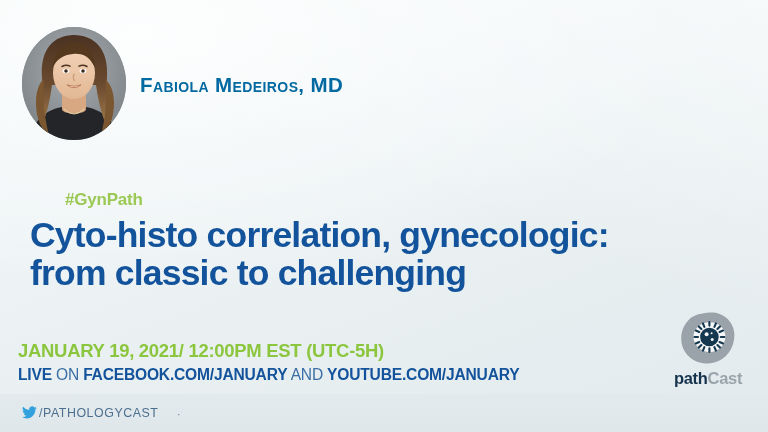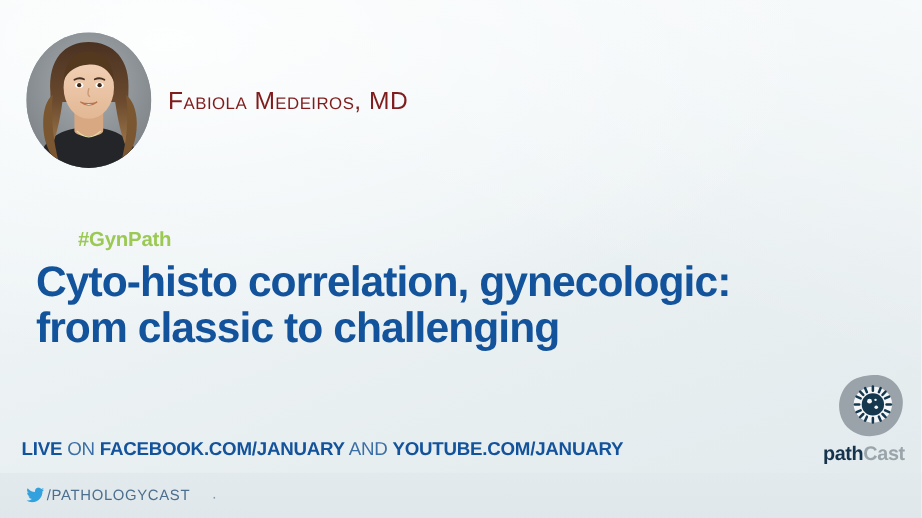--- a/index.html
+++ b/index.html
@@ -58,23 +58,23 @@
   .avatar svg { display: block; width: 100%; height: 100%; }
 
   .speaker-text {
     margin-left: 14px;
     padding-top: 4px;
     flex: 1 1 auto;
     min-width: 0;
   }
 
   .speaker-name {
-    color: #7f1d1d;
+    color: #0369a1;
     font-size: 20.5px;
-    font-weight: normal;
+    font-weight: bold;
     font-variant: small-caps;
     letter-spacing: 0.4px;
     line-height: 1.1;
     white-space: nowrap;
   }
 
   .speaker-title {
     color: #1f4e79;
     font-size: 13.2px;
     font-variant: small-caps;
@@ -174,21 +174,21 @@
 
   
   .logo {
     position: absolute;
     right: 14px;
     bottom: 46px;
     width: 92px;
     height: 84px;
     display: flex;
     flex-direction: column;
-    align-items: flex-end;
+    align-items: center;
     justify-content: flex-end;
   }
 
   .logo-mark {
     width: 56px;
     height: 54px;
     display: block;
   }
 
   .logo-word {
@@ -263,20 +263,21 @@
     <div class="speaker-text">
       <div class="speaker-name">Fabiola Medeiros, MD</div>
     </div>
 
   </div>
 
   <div class="hashtag">#GynPath</div>
 
   <h1 class="headline">Cyto-histo correlation, gynecologic: from classic to challenging</h1>
 
+  <div class="datetime">JANUARY 19, 2021/ 12:00PM EST (UTC-5H)</div>
 
   <div class="broadcast">
     <span>LIVE</span><span class="thin"> ON </span><span>FACEBOOK.COM/JANUARY</span><span class="thin"> AND </span><span>YOUTUBE.COM/JANUARY</span>
   </div>
 
   <div class="logo">
     <svg class="logo-mark" viewBox="0 0 56 54">
 
       <path d="M29.5 1.6 C41 0.4 52.8 8.6 54.2 21.5 C55.6 34.8 47.4 48.2 34.2 51.6
                C21.6 54.9 9.4 49.4 4.2 39.6 C-0.9 29.9 0.6 17.4 8.4 9.2

